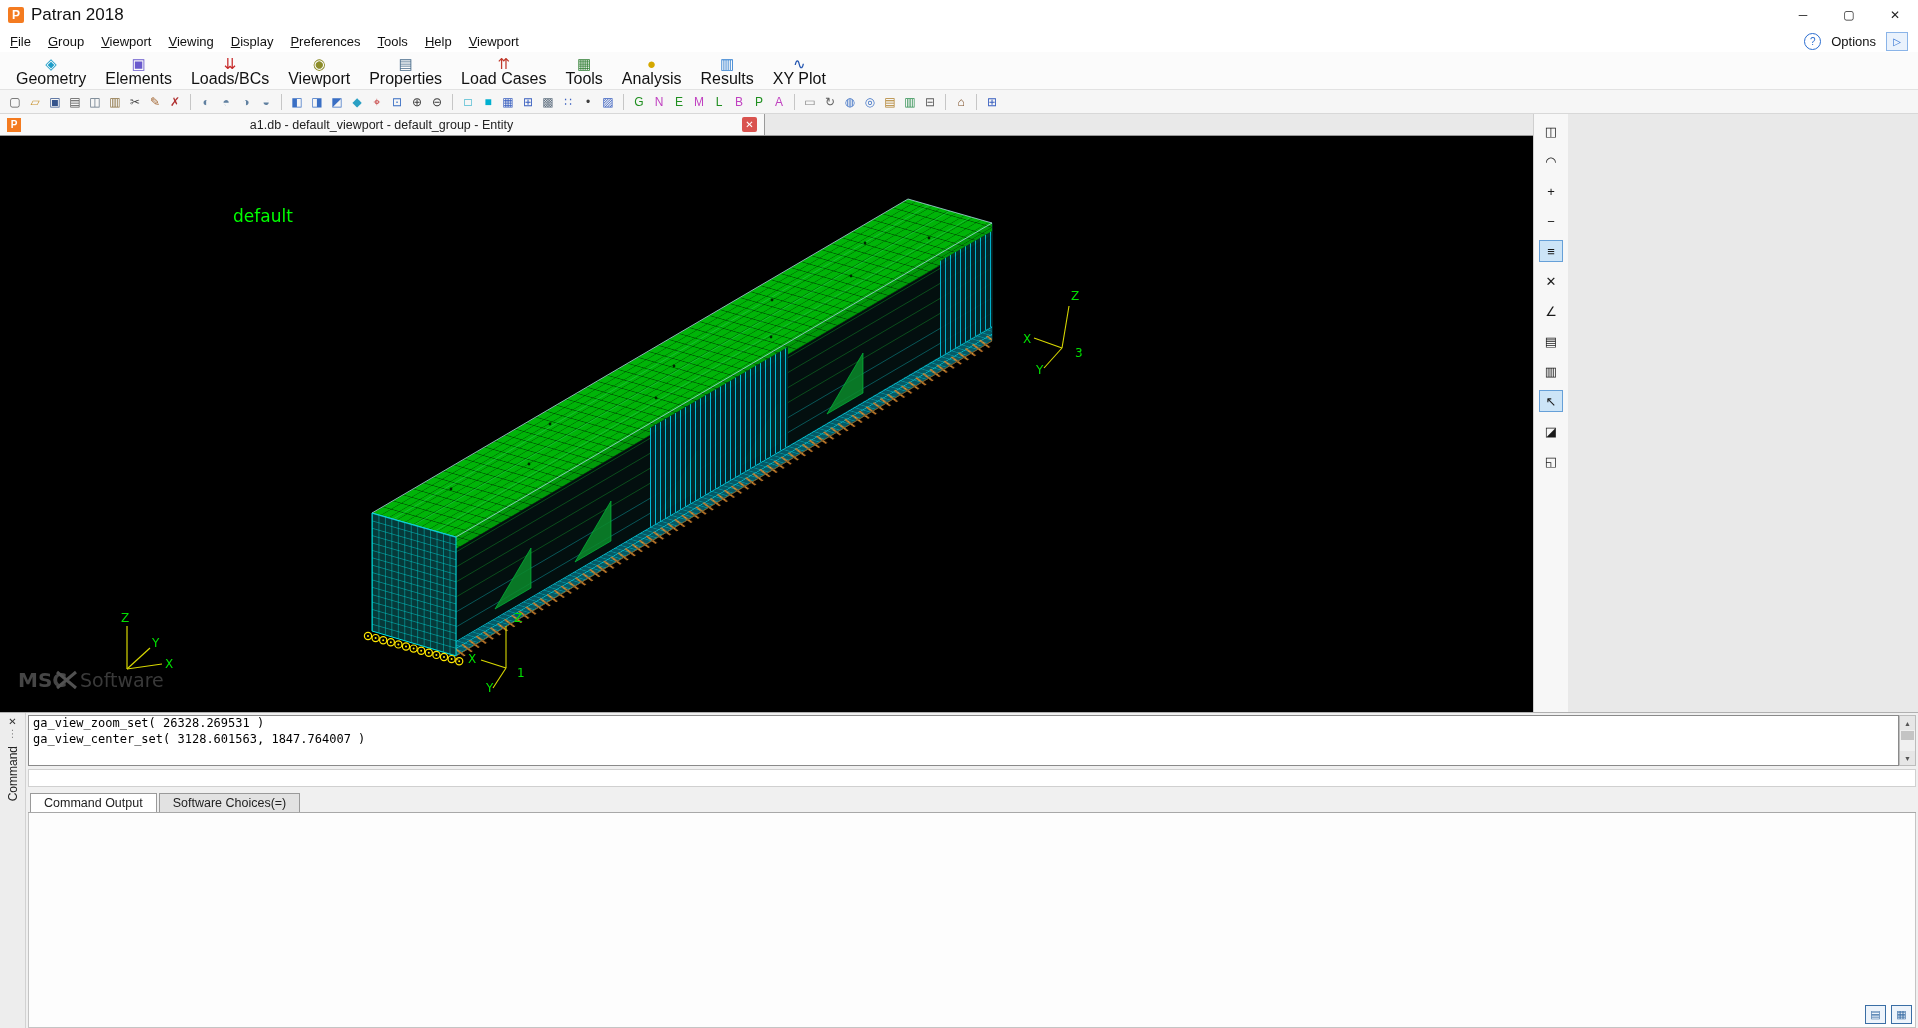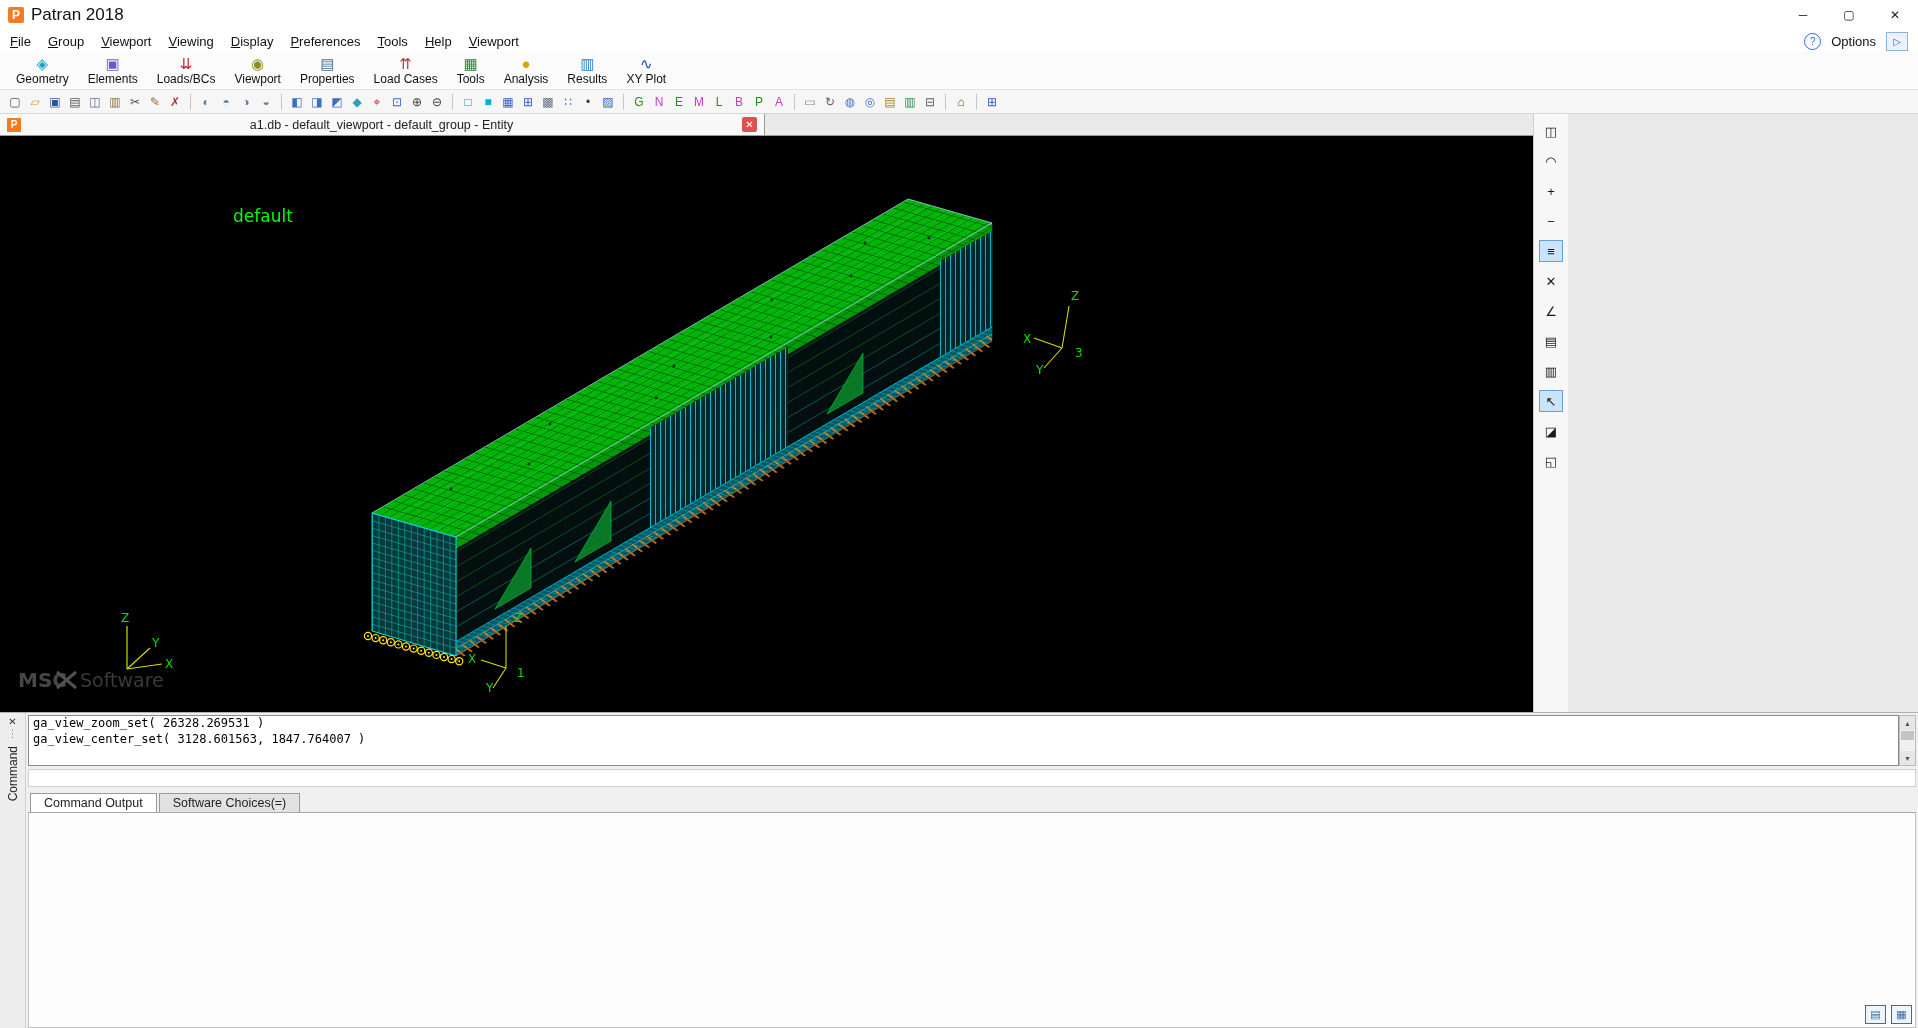--- a/index.html
+++ b/index.html
@@ -17,21 +17,21 @@
   .menu-item>span{display:inline-block;}
   .menu-item>span::first-letter{text-decoration:underline;}
   .menubar-right{margin-left:auto;display:flex;align-items:center;gap:10px;}
   .help-btn{width:15px;height:15px;border-radius:50%;border:1px solid #2a6dd0;color:#2a6dd0;font-size:10px;display:flex;align-items:center;justify-content:center;}
   .options-label{font-size:13px;}
   .panel-btn{width:20px;height:17px;border:1px solid #8ab4e8;background:#eaf2fc;color:#2a6dd0;font-size:10px;display:flex;align-items:center;justify-content:center;}
   
   .apptoolbar{position:absolute;top:52px;left:0;right:0;height:38px;background:#fbfbfb;border-bottom:1px solid #e2e2e2;display:flex;align-items:center;padding-left:8px;gap:3px;box-sizing:border-box;}
   .appbtn{display:flex;flex-direction:column;align-items:center;justify-content:center;padding:1px 8px;height:34px;}
   .appicon{font-size:15px;line-height:16px;}
-  .applabel{font-size:12px;line-height:12px;margin-top:1px;color:#111;}
+  .applabel{font-size:16px;line-height:12px;margin-top:1px;color:#111;}
   
   .icontoolbar{position:absolute;top:90px;left:0;right:0;height:24px;background:#f6f6f6;border-bottom:1px solid #d8d8d8;display:flex;align-items:center;padding-left:6px;box-sizing:border-box;}
   .igroup{display:flex;align-items:center;gap:2px;}
   .ticon{width:18px;height:18px;display:flex;align-items:center;justify-content:center;}
   .ticon>span{font-size:12px;line-height:12px;}
   .isep{width:1px;height:16px;background:#c6c6c6;margin:0 6px;}
   
   .tabrow{position:absolute;top:114px;left:0;width:1533px;height:22px;background:#e9e9e9;border-bottom:1px solid #9a9a9a;display:flex;box-sizing:border-box;}
   .vtab{width:765px;background:#f9f9f9;border-right:1px solid #9a9a9a;display:flex;align-items:center;padding:0 7px;box-sizing:border-box;}
   .tab-logo{width:14px;height:14px;background:#f47b20;color:#fff;font-weight:bold;font-size:10px;display:flex;align-items:center;justify-content:center;}

